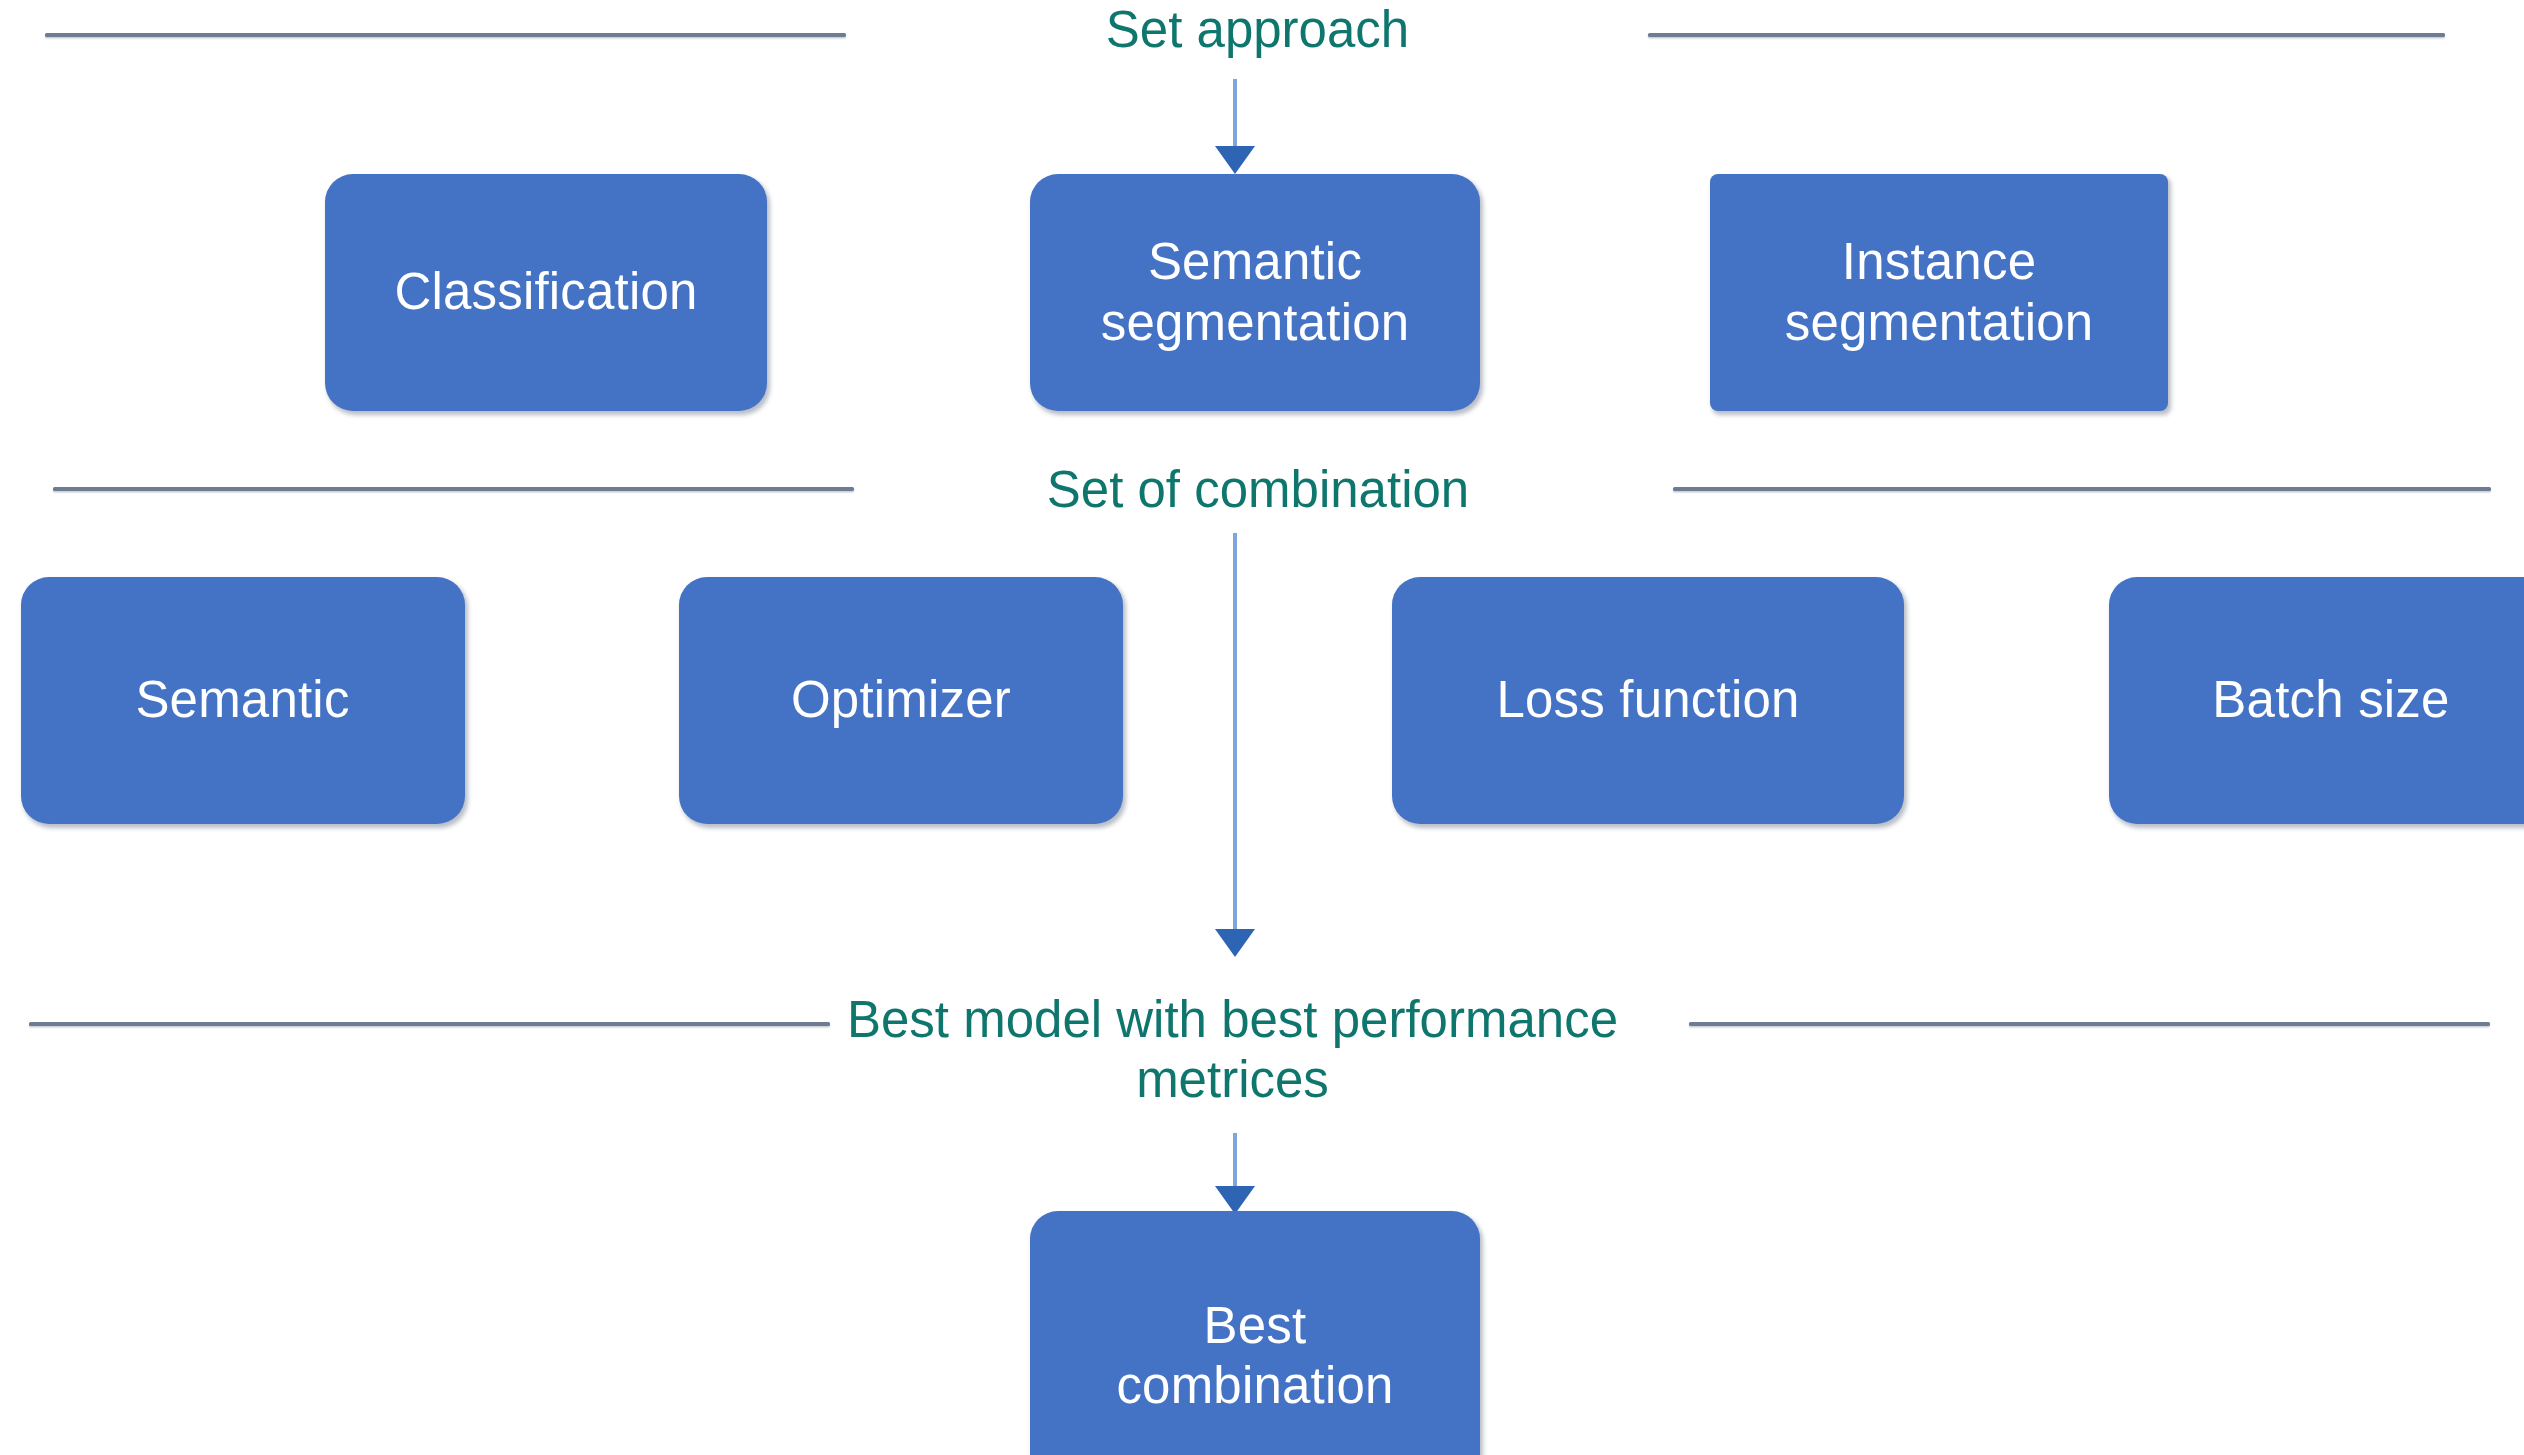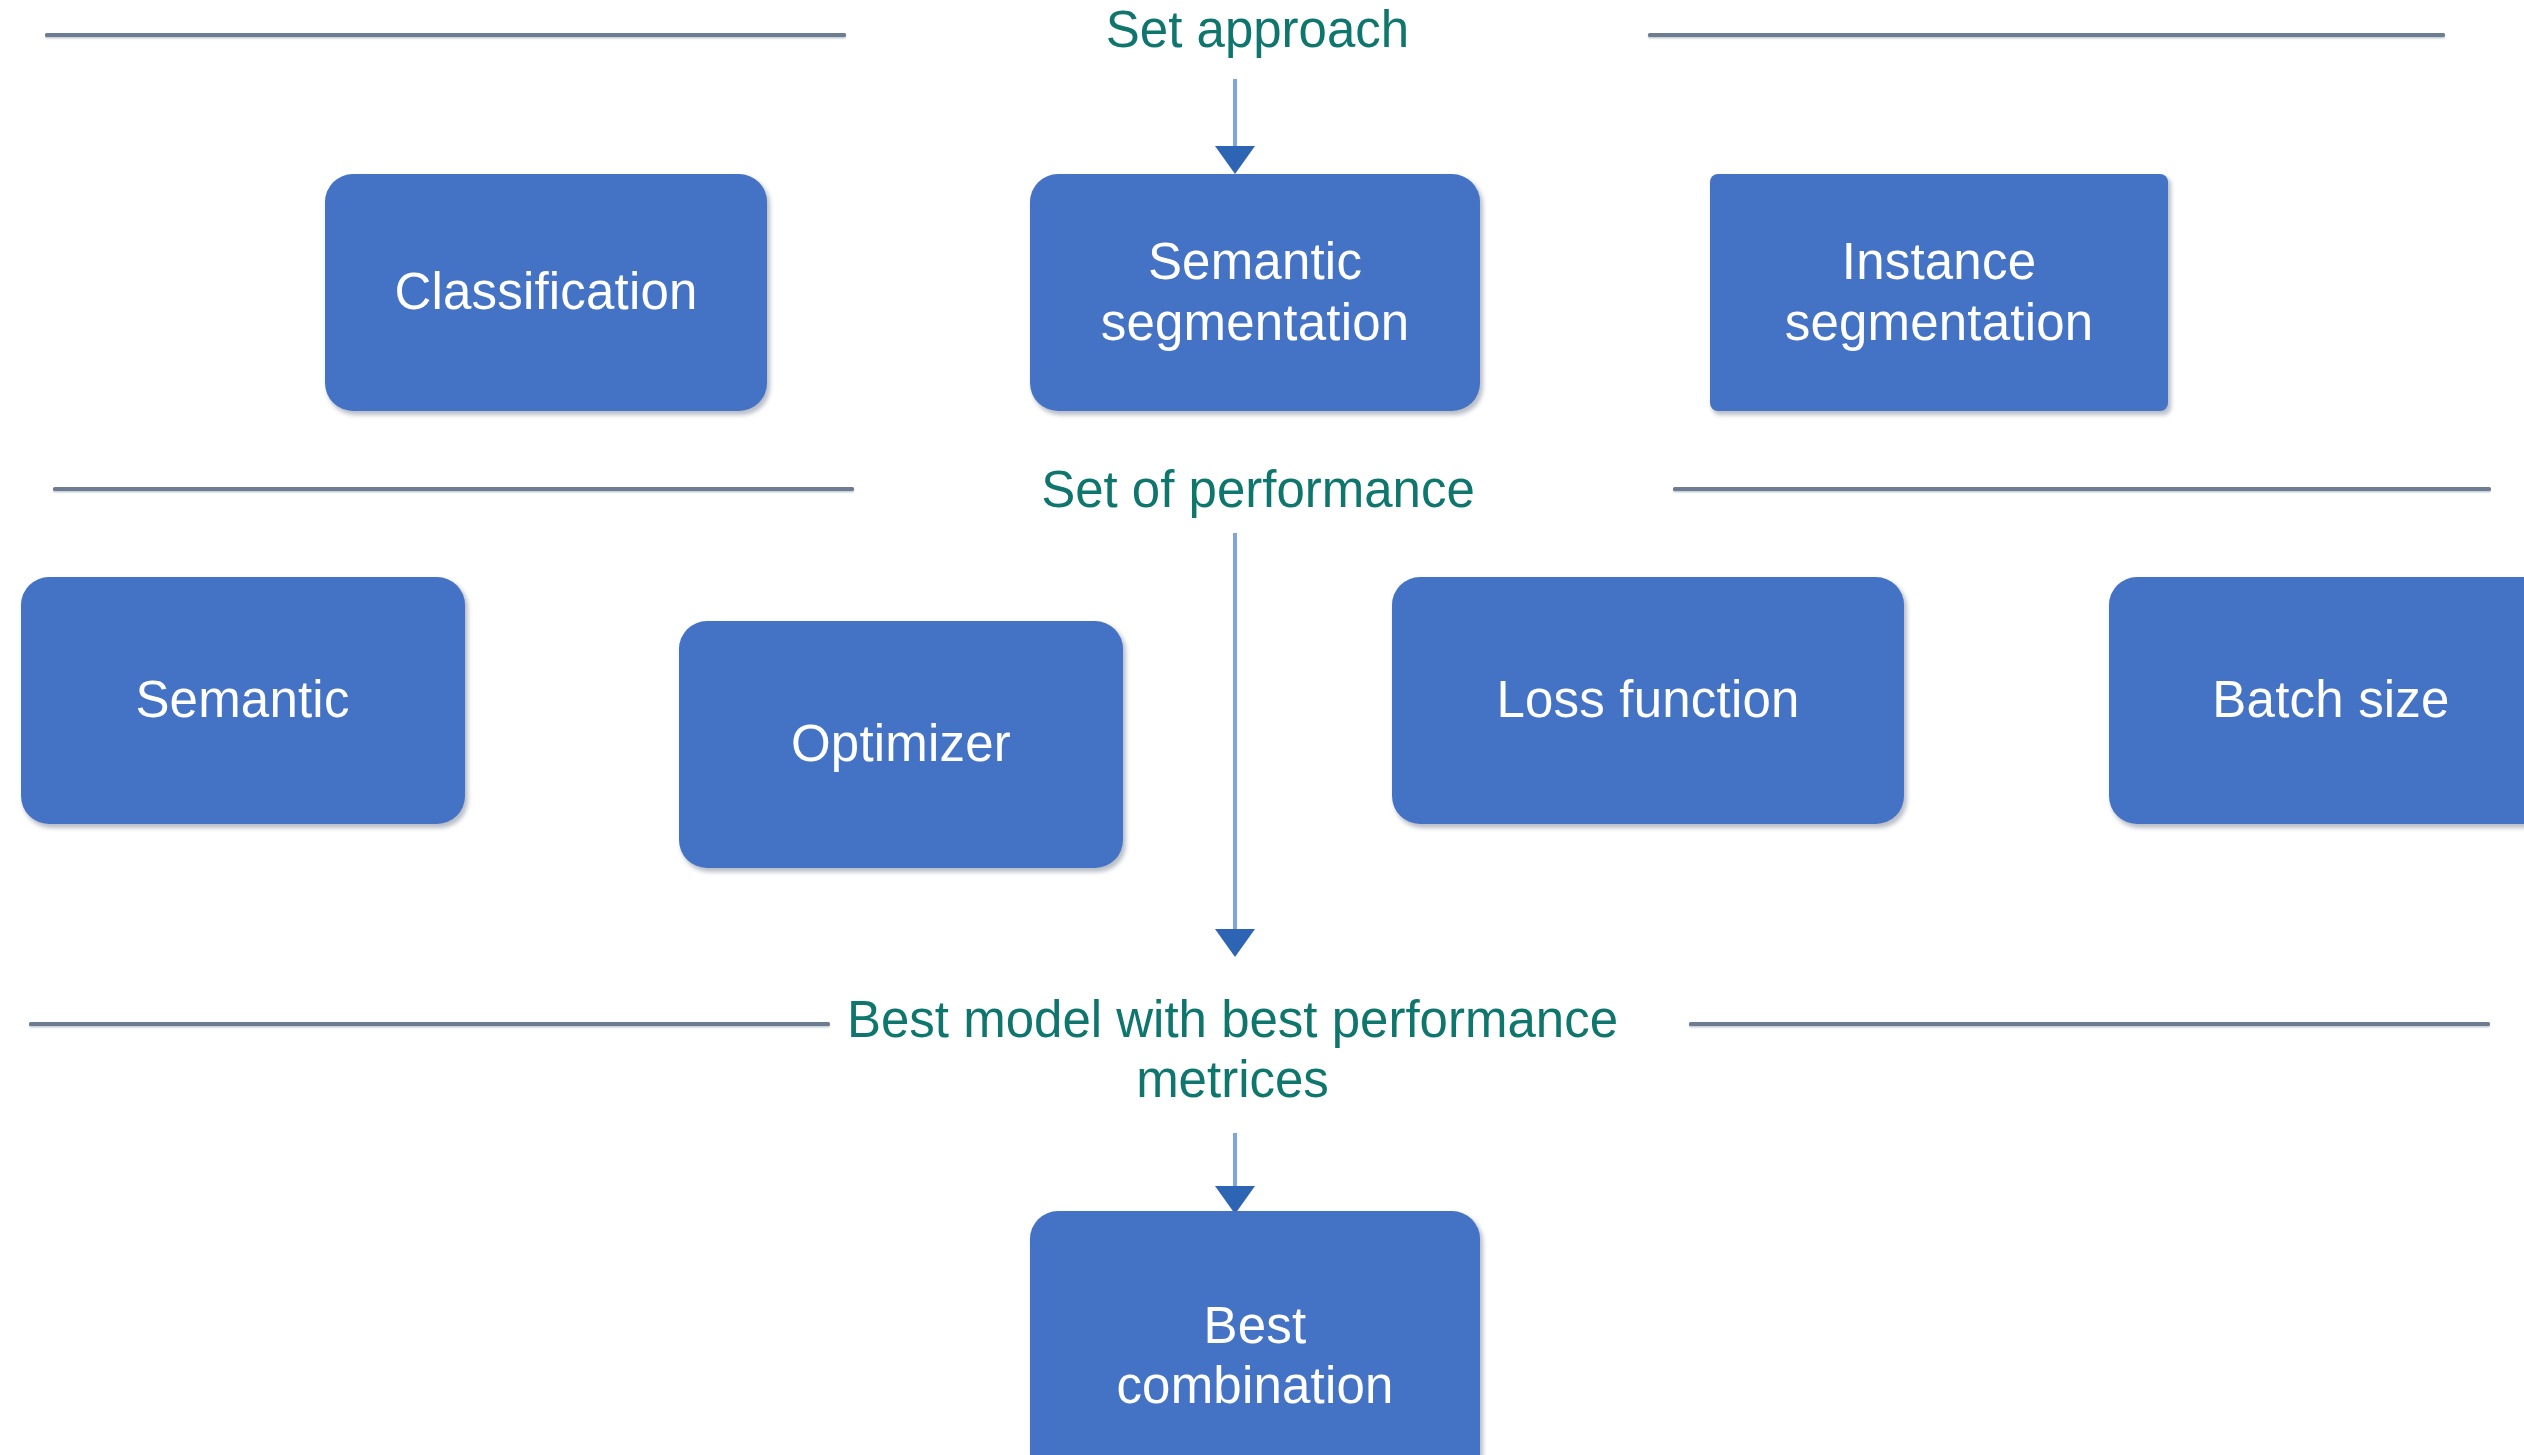--- a/index.html
+++ b/index.html
@@ -100,27 +100,27 @@
   </div>
 
   <div class="node" style="left:1710px; top:174px; width:458px; height:237px;border-radius:8px;">
     <span class="label">Instance
 segmentation</span>
   </div>
 
   <div class="rule" style="left:53px; top:487px; width:801px;"></div>
   <div class="rule" style="left:1673px; top:487px; width:818px;"></div>
 
-  <div class="caption" style="left:929px; top:460px; width:658px;">Set of performance</div>
+  <div class="caption" style="left:929px; top:460px; width:658px;">Set of combination</div>
 
   <div class="node" style="left:20.5px; top:577px; width:444px; height:247px;">
     <span class="label">Semantic</span>
   </div>
 
-  <div class="node" style="left:679px; top:577px; width:444px; height:247px;margin-top:44px;">
+  <div class="node" style="left:679px; top:577px; width:444px; height:247px;">
     <span class="label">Optimizer</span>
   </div>
 
   <div class="node" style="left:1392px; top:577px; width:512px; height:247px;">
     <span class="label">Loss function</span>
   </div>
 
   <div class="node" style="left:2109px; top:577px; width:444px; height:247px;">
     <span class="label">Batch size</span>
   </div>

